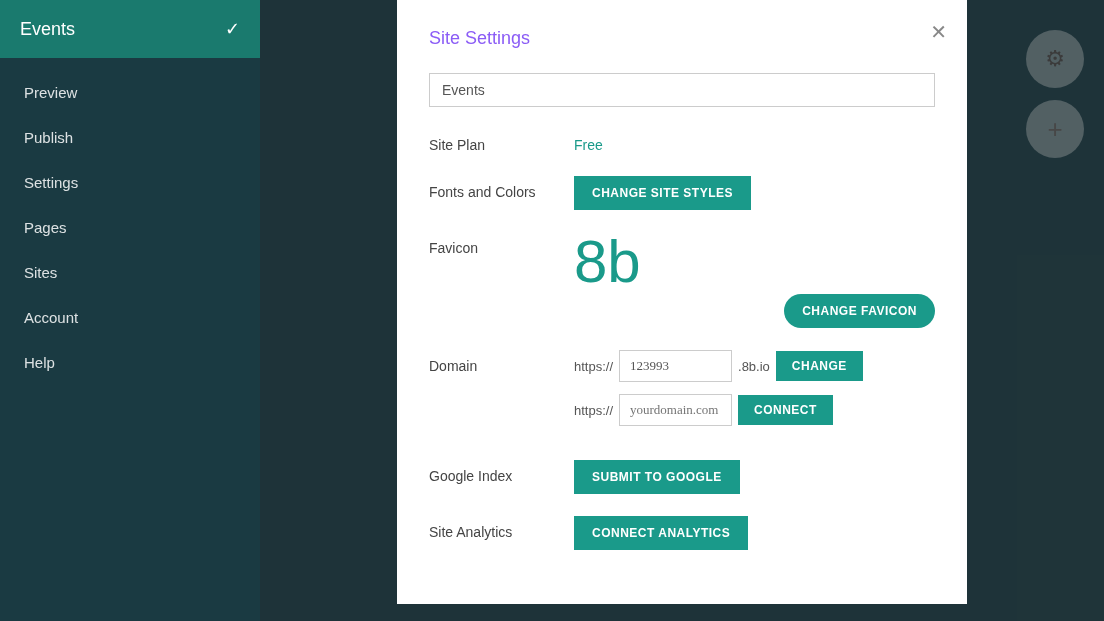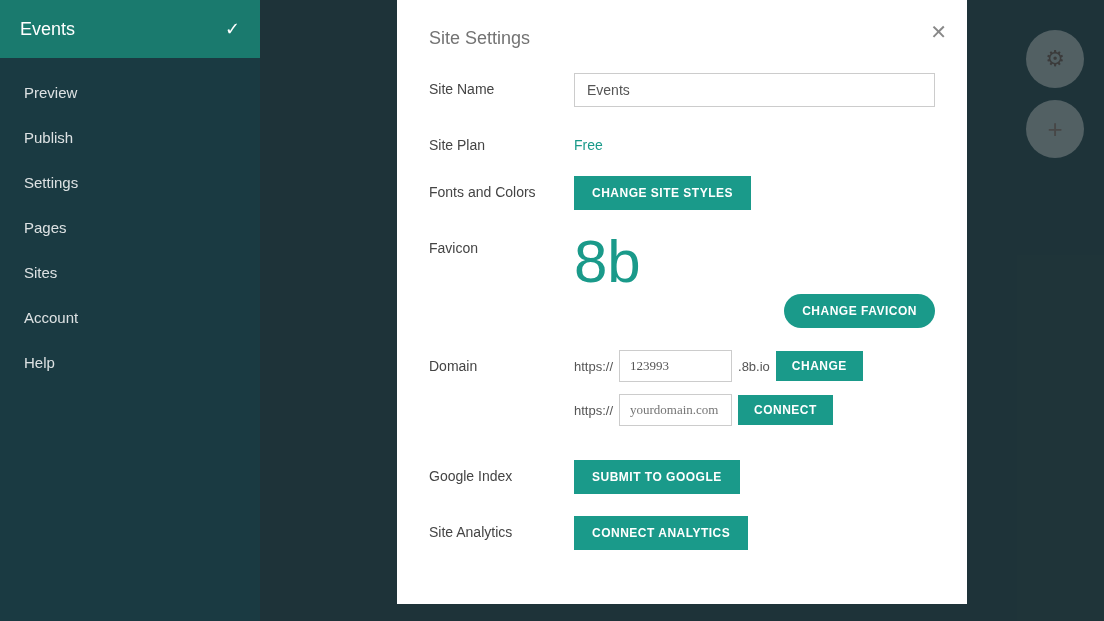--- a/index.html
+++ b/index.html
@@ -59,21 +59,21 @@
     }
     .modal {
       background: white;
       width: 570px;
       max-height: 621px;
       overflow-y: auto;
       position: relative;
       padding: 28px 32px 32px 32px;
     }
     .modal-title {
-      font-size: 18px; font-weight: 400; color: #737373;
+      font-size: 18px; font-weight: 400; color: #8b5cf6;
       margin-bottom: 24px;
     }
     .close-btn {
       position: absolute; top: 20px; right: 20px;
       background: none; border: none;
       font-size: 20px; color: #888; cursor: pointer;
     }
 
     
     .form-row {
@@ -173,21 +173,20 @@
     <span style="font-size:26px;color:#666;">+</span>
   </div>
 </div>
 
 <div class="modal-backdrop">
   <div class="modal">
     <h2 class="modal-title">Site Settings</h2>
     <button class="close-btn">✕</button>
 
     <div class="form-row">
-      <div class="form-label">Site  Name</div>
       <div class="form-content">
         <input class="site-name-input" type="text" value="Events" style="">
       </div>
     </div>
 
     <div class="form-row">
       <div class="form-label">Site  Plan</div>
       <div class="form-content">
         <a class="site-plan-link" href="#">Free</a>
       </div>

